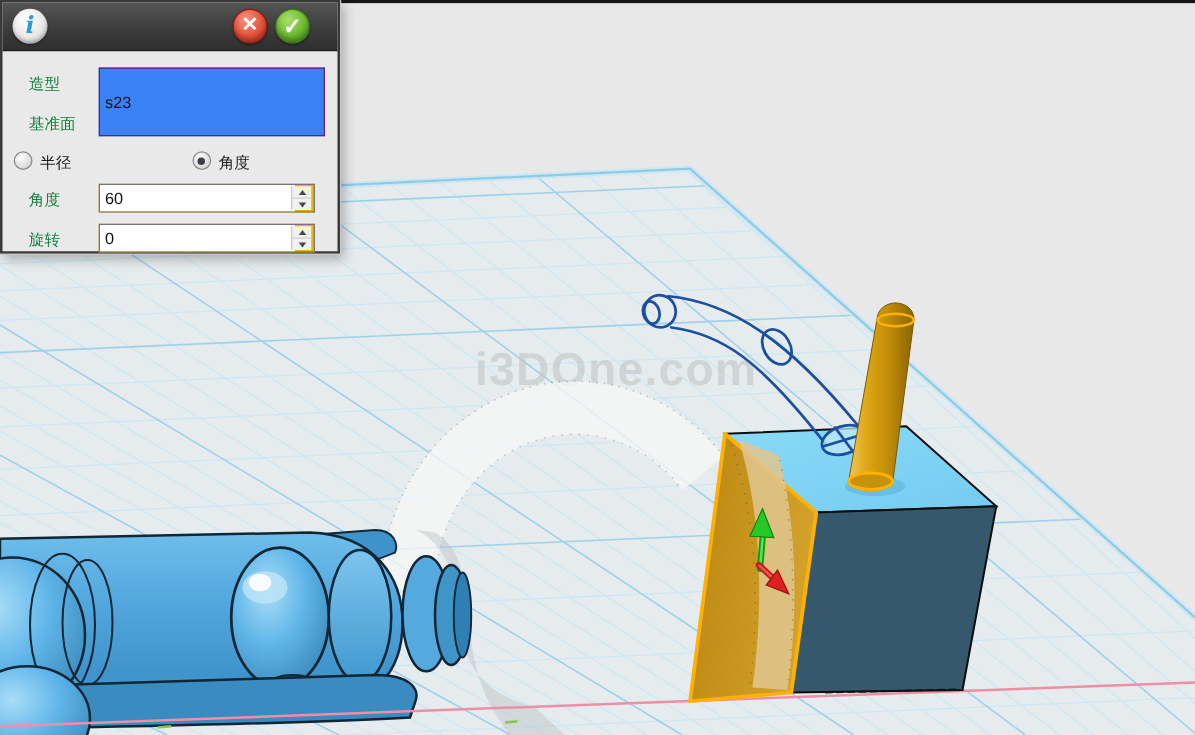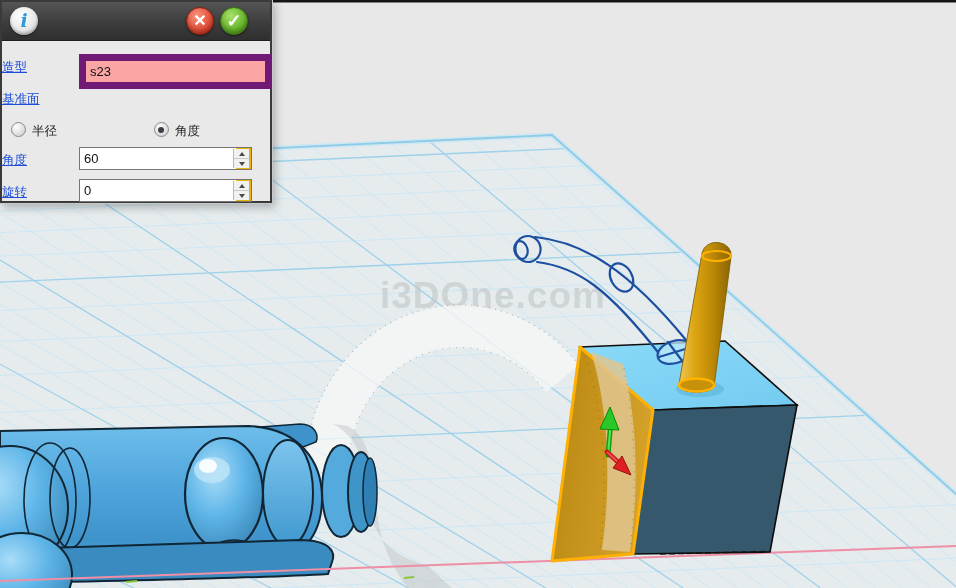--- a/index.html
+++ b/index.html
@@ -20,23 +20,23 @@
          box-shadow:inset 0 -2px 3px rgba(0,0,0,.25),0 1px 2px rgba(0,0,0,.5);
          text-align:center;line-height:27px;font-family:"DejaVu Serif",serif;
          font-style:italic;font-weight:bold;font-size:19px;color:#2e9bd6;cursor:pointer;}
   .hdr-btn{position:absolute;top:5px;width:28px;height:28px;border-radius:50%;
          text-align:center;line-height:28px;font-size:16px;font-weight:bold;color:#fff;
          box-shadow:inset 0 -3px 4px rgba(0,0,0,.28),0 1px 2px rgba(0,0,0,.5);cursor:pointer;}
   .btn-cancel{right:56px;background:radial-gradient(circle at 38% 30%,#f6937f 0%,#e4523c 55%,#c62f1c 100%);
          border:1px solid #8e1d0e;box-sizing:border-box;line-height:26px;}
   .btn-ok{right:22px;background:radial-gradient(circle at 38% 30%,#a9e06c 0%,#6cb92f 55%,#49941a 100%);
          border:1px solid #3a7a12;box-sizing:border-box;line-height:26px;font-size:18px;}
-  .row-label{position:absolute;left:0;font-size:12.5px;color:#1d4ed8;text-decoration:underline;}
-  .txt{position:absolute;left:77px;width:171px;height:21px;border:7px solid #701a75;
-       background:#fca5a5;font-size:13px;color:#111;padding:0 4px;font-family:"Liberation Sans",sans-serif;}
+  .row-label{position:absolute;left:21px;font-size:12.5px;color:#15803d;}
+  .txt{position:absolute;left:77px;width:171px;height:21px;border:1px solid #701a75;
+       background:#3b82f6;font-size:13px;color:#111;padding:16px 4px;font-family:"Liberation Sans",sans-serif;}
   .spinwrap{position:absolute;right:2px;top:1px;bottom:1px;width:15px;border-left:1px solid #bbb;
        display:flex;flex-direction:column;}
   .spinbtn{flex:1;background:#f1f1f1;position:relative;cursor:pointer;}
   .spinbtn:first-child{border-bottom:1px solid #ccc;}
   .spinbtn i{position:absolute;left:50%;top:50%;transform:translate(-50%,-50%);
        width:0;height:0;border-left:3.5px solid transparent;border-right:3.5px solid transparent;}
   .spin-up i{border-bottom:4px solid #4a4a4a;}
   .spin-down i{border-top:4px solid #4a4a4a;}
   .spinner-box{position:absolute;left:77px;width:171px;height:21px;border:1px solid #767676;background:#eab308;}
   .spinner-box input{position:absolute;left:0;top:0;width:148px;height:21px;border:none;outline:none;

